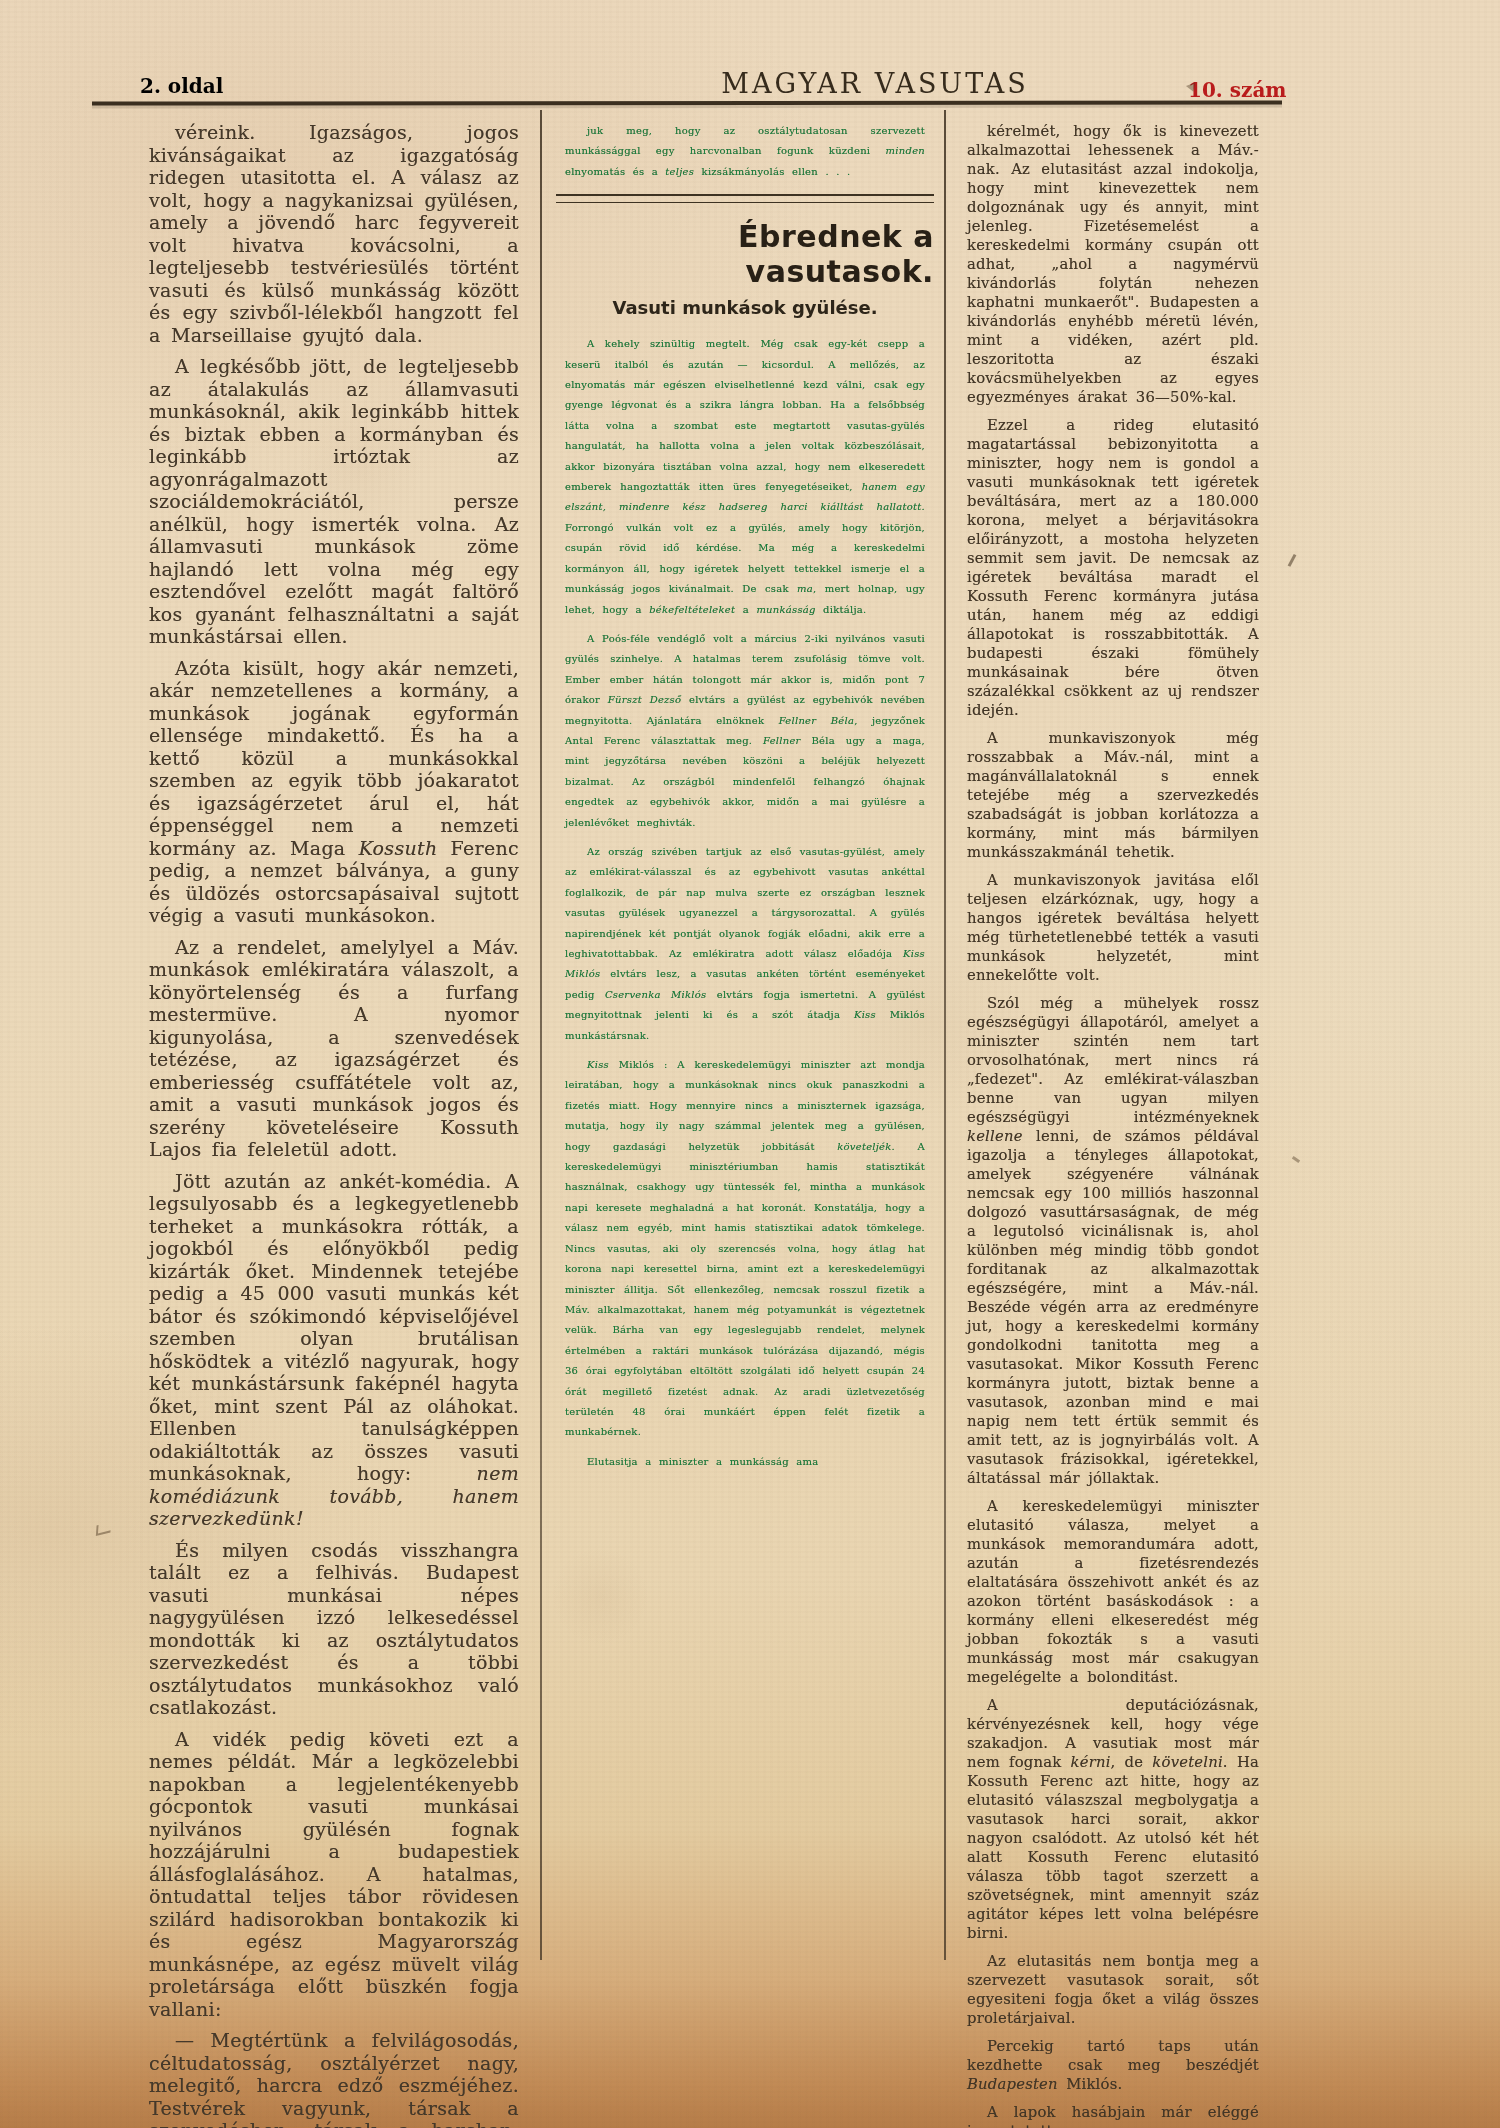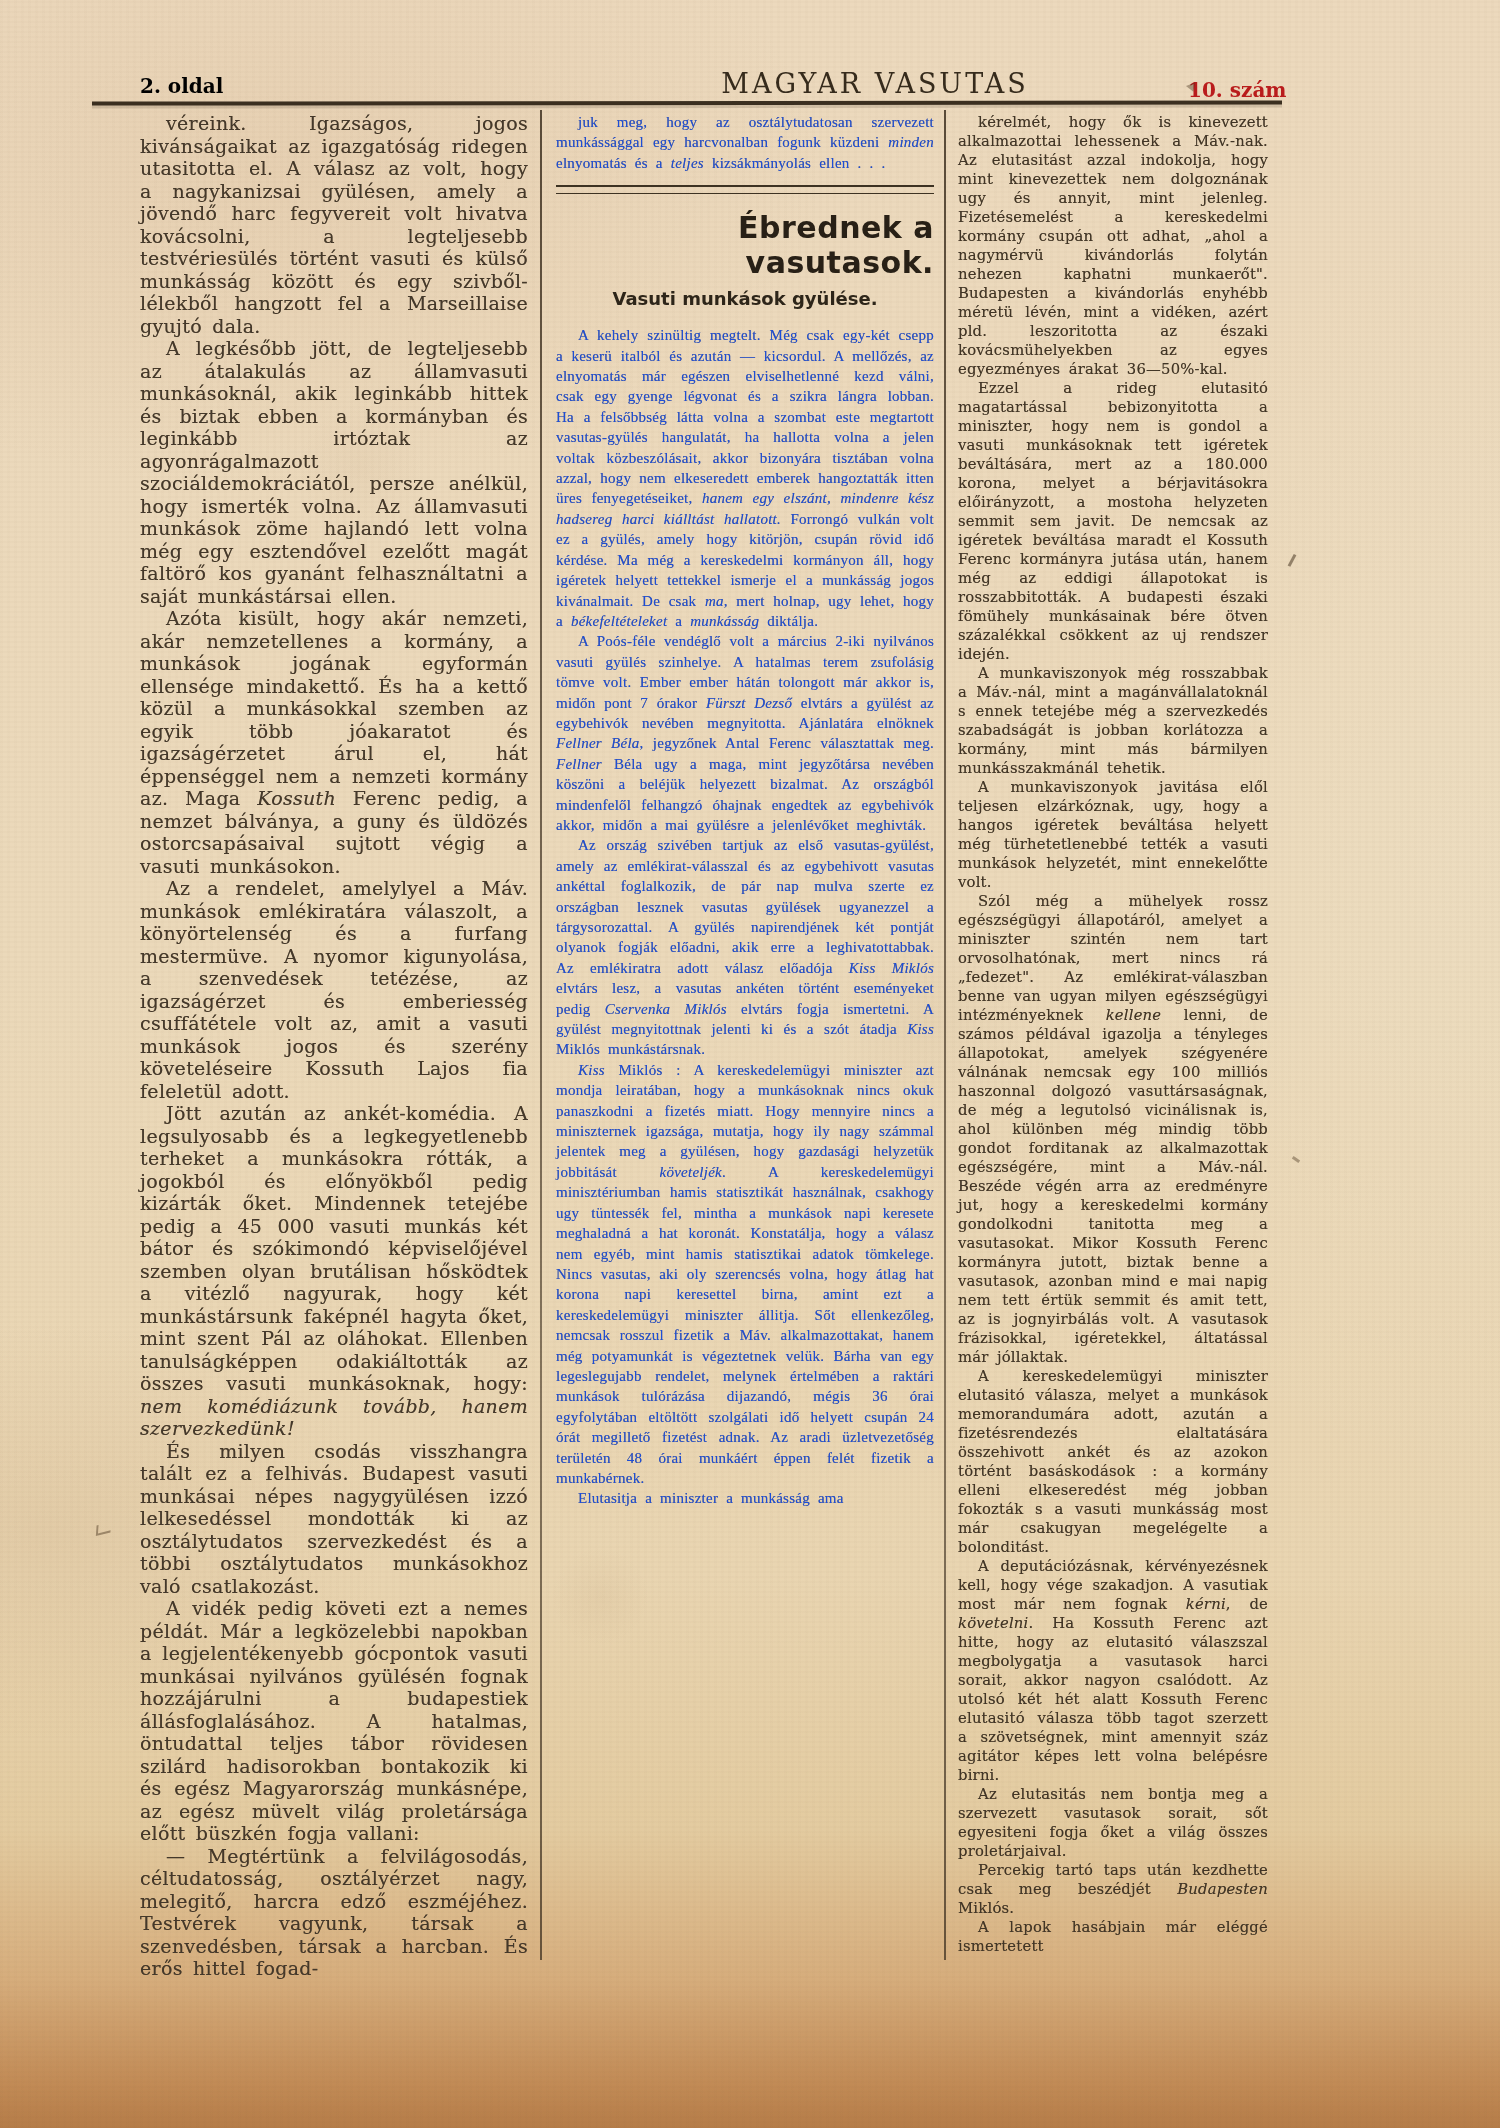--- a/index.html
+++ b/index.html
@@ -31,23 +31,23 @@
     box-shadow:0 3px 0 rgba(60,48,32,0.15);transform:rotate(-0.06deg);}
   
   .v-rule{position:absolute;top:110px;width:2px;height:1850px;
     background:linear-gradient(180deg, rgba(64,50,34,0.85) 0%, rgba(64,50,34,0.6) 70%, rgba(64,50,34,0.75) 100%);}
   #vr1{left:540px;} #vr2{left:944px;}
   
   .col{position:absolute;top:112px;}
   #col1{left:140px;width:388px;}
   #col2{left:556px;width:378px;}
   #col3{left:958px;width:310px;}
-  .col p{margin:0;text-align:justify;text-shadow:0 0 0.5px rgba(70,54,34,0.55);}
+  .col p{margin:9px;text-align:justify;text-shadow:0 0 0.5px rgba(70,54,34,0.55);}
   #col1 p{font-size:19px;line-height:22.5px;word-spacing:4px;letter-spacing:0.3px;text-indent:26px;}
-  #col2 p{font-size:15px;line-height:20.4px;word-spacing:4px;letter-spacing:0.25px;text-indent:22px;color:#1d4ed8;font-family:Liberation Serif, serif;}
+  #col2 p{font-size:10px;line-height:20.4px;word-spacing:4px;letter-spacing:0.25px;text-indent:22px;color:#15803d;}
   #col3 p{font-size:14.8px;line-height:19px;word-spacing:3.5px;letter-spacing:0.2px;text-indent:20px;color:#413526;}
   .col p.noindent{text-indent:0;}
   .it{font-style:italic;}
   
   .rule-double{height:3px;border-top:2.2px solid #3d3222;border-bottom:1.6px solid #3d3222;
     padding-top:3px;margin:12px 0 16px;}
   .headline{font-family:"DejaVu Sans", sans-serif;font-weight:bold;font-size:30px;
     text-align:right;margin:0 0 8px;color:#282016;letter-spacing:0.5px;}
   .subheadline{font-family:"DejaVu Sans", sans-serif;font-weight:bold;font-size:18px;
     text-align:center;margin:0 0 16px;color:#2d2519;}

